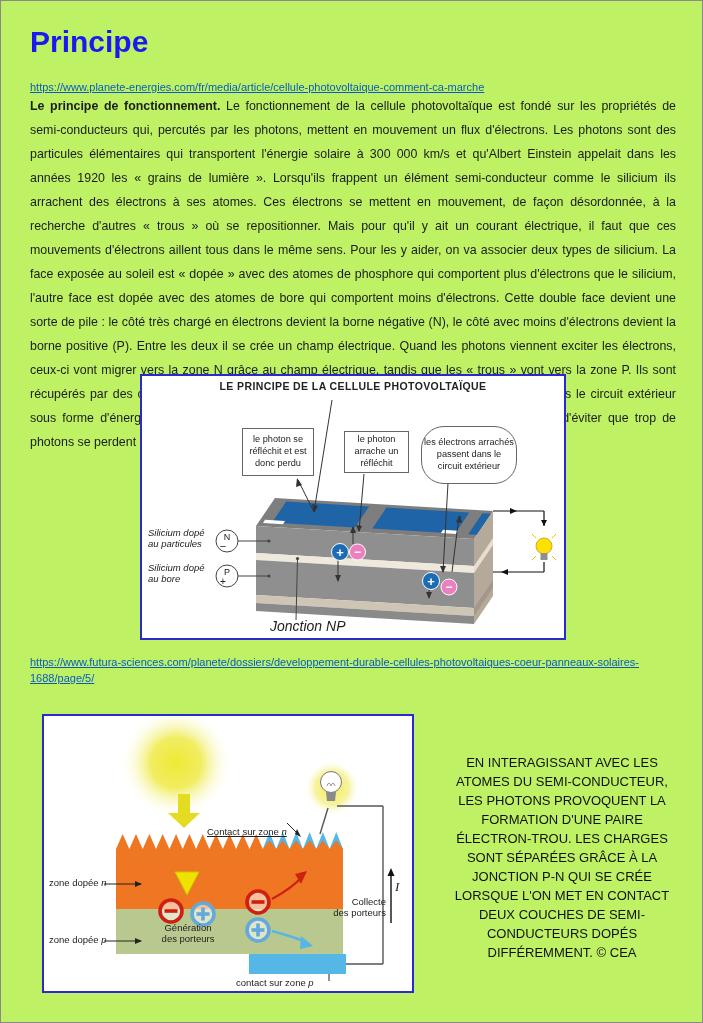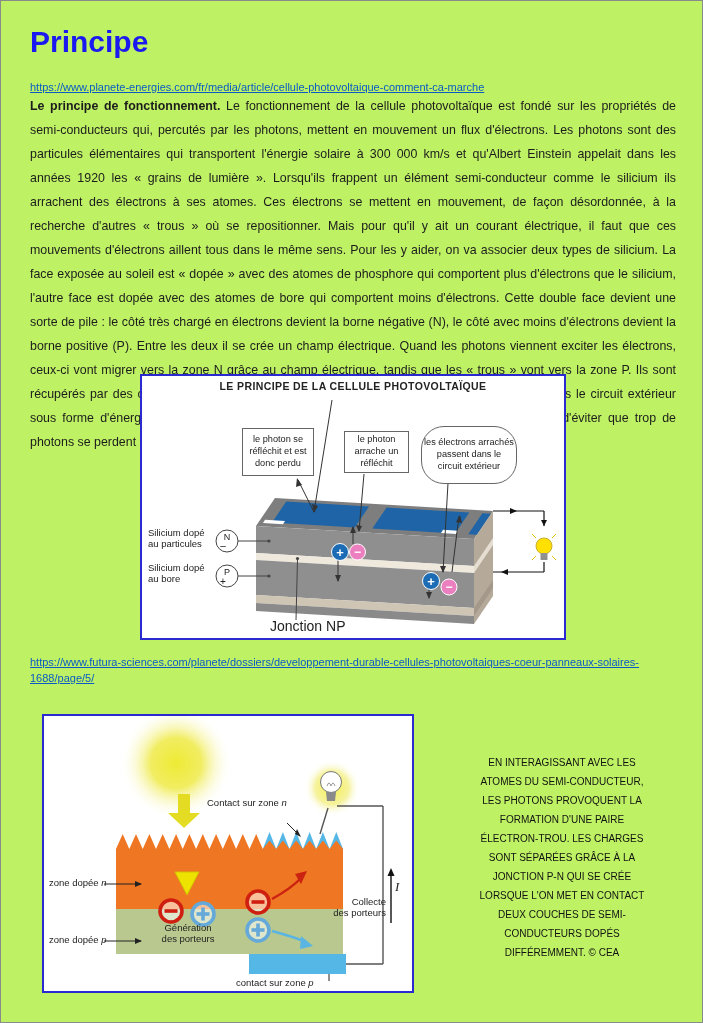--- a/index.html
+++ b/index.html
@@ -20,39 +20,39 @@
   .bodytext strong{font-weight:bold;}
 
   
   .d1{position:absolute;left:139px;top:373px;width:426px;height:266px;border:2px solid var(--frame_blue);background:#fff;}
   .d1-title{position:absolute;left:0;top:4px;width:100%;text-align:center;font-size:10.5px;font-weight:bold;letter-spacing:.4px;color:#222;}
   .callout{position:absolute;border:1px solid #666;background:#fff;font-size:9.2px;line-height:1.3;text-align:center;color:#222;display:flex;align-items:center;justify-content:center;padding:2px;}
   .c1{left:100px;top:52px;width:72px;height:48px;}
   .c2{left:202px;top:55px;width:65px;height:42px;}
   .c3{left:279px;top:50px;width:96px;height:58px;border-radius:23px;}
   .d1 svg{position:absolute;left:0;top:0;}
-  .d1-lab{position:absolute;font-size:9.5px;line-height:10.5px;color:#222;}
+  .d1-lab{position:absolute;font-size:9.5px;line-height:10.5px;color:#222;font-style:italic;}
   .lab-n{left:6px;top:152px;}
   .lab-p{left:6px;top:187px;}
   .lab-j{left:128px;top:245px;font-size:14px;}
 
   
   .d2{position:absolute;left:41px;top:713px;width:372px;height:279px;border:2px solid var(--frame_blue);background:#fff;}
   .d2 svg{position:absolute;left:0;top:0;}
   .d2-lab{position:absolute;font-size:9.5px;color:#222;}
-  .lab-contact-n{left:163px;top:81px;}
+  .lab-contact-n{left:163px;top:110px;text-decoration:underline;}
   .lab-zone-n{left:5px;top:161px;}
   .lab-zone-p{left:5px;top:218px;}
   .lab-gen{left:104px;top:206px;width:80px;text-align:center;line-height:11px;white-space:pre-line;}
   .lab-col{left:252px;top:180px;width:90px;text-align:right;line-height:11px;white-space:pre-line;}
   .lab-contact-p{left:192px;top:261px;}
   .lab-I{left:351px;top:163px;font-family:"Liberation Serif",serif;font-style:italic;font-size:13px;}
   .ital{font-style:italic;}
 
-  .caption{position:absolute;left:424px;top:752px;width:274px;text-align:center;font-size:10px;line-height:19px;color:#111;white-space:pre-line;}
+  .caption{position:absolute;left:424px;top:752px;width:274px;text-align:center;font-size:13px;line-height:19px;color:#111;white-space:pre-line;}
 
   .fill-orange{fill:var(--orange);} .fill-green{fill:var(--zone_green);}
   .fill-cblue{fill:var(--contact_blue);} .fill-slab{fill:var(--slab_blue);}
   .fill-pink{fill:var(--pink);} .fill-chb{fill:var(--charge_blue);}
   .st-red{stroke:var(--ring_red);} .st-blue{stroke:var(--ring_blue);}
   .fill-yel{fill:var(--photon_yellow);}
 </style>
 </head>
 <body>
 

